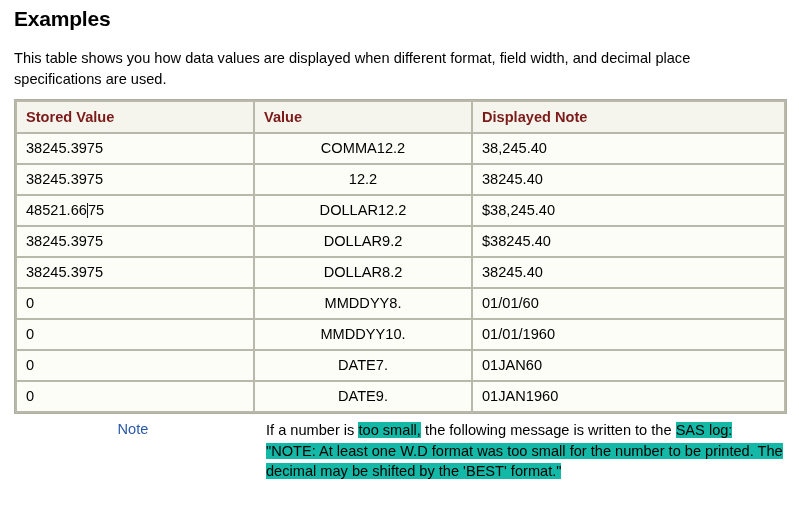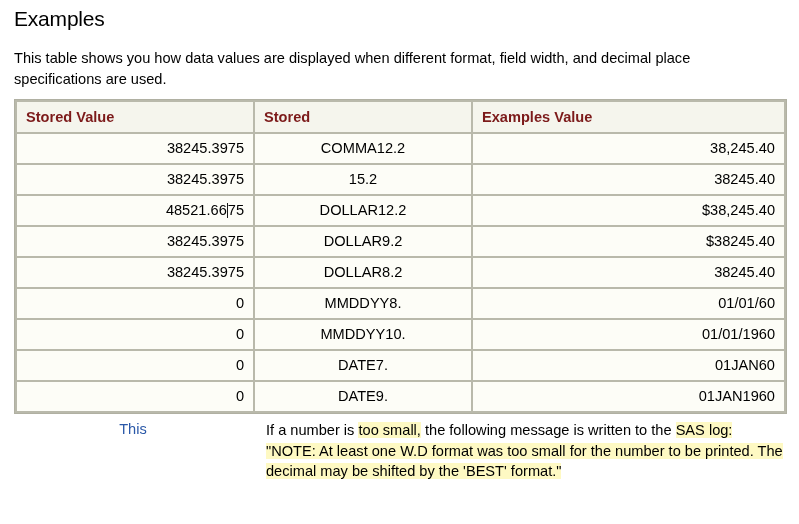--- a/index.html
+++ b/index.html
@@ -10,21 +10,21 @@
     background: #ffffff;
     font-family: "Liberation Sans", sans-serif;
     color: #000000;
     overflow: hidden;
   }
 
   .page { padding: 0; position: relative; width: 799px; height: 524px; }
 
   .page-title {
     font-size: 21px;
-    font-weight: normal;
+    font-weight: bold;
     color: #000000;
     margin: 7px 0 0 14px;
     letter-spacing: -0.2px;
   }
 
   .intro {
     font-size: 14.6px;
     line-height: 21px;
     color: #000000;
     margin: 17px 0 4px 14px;
@@ -53,23 +53,23 @@
     vertical-align: middle;
     border: 0;
   }
   table.examples th {
     background: #f5f5ed;
     color: #7c1a1a;
     font-weight: bold;
     text-align: left;
     height: 30px;
   }
-  td.num { text-align: right; position: relative; }
+  td.num { position: relative; }
   td.fmt { text-align: center; }
-  td.disp { text-align: right; }
+  td.disp { text-align: left; }
 
   
   .caret {
     display: inline-block;
     width: 1px;
     height: 15px;
     background: #1a1a1a;
     vertical-align: -3px;
     margin: 0 0px;
   }
@@ -89,21 +89,21 @@
     padding-top: 1px;
   }
   .note-spacer { flex: 0 0 14px; }
   .note-body {
     flex: 1 1 auto;
     font-size: 14.6px;
     line-height: 20.5px;
     color: #000000;
   }
   .hl {
-    background: #fef9c3;
+    background: #14b8a6;
     color: #000000;
   }
 </style>
 </head>
 <body>
 
 <div class="page">
 
   <h1 class="page-title">Examples</h1>
 
@@ -112,33 +112,33 @@
   <div class="tbl-wrap">
     <table class="examples">
       <colgroup>
         <col class="c1">
           <col class="c2">
           <col class="c3">
       </colgroup>
       <thead>
         <tr>
           <th>Stored Value</th>
-          <th>Stored</th>
-          <th>Examples Value</th>
+          <th>Value</th>
+          <th>Displayed Note</th>
         </tr>
       </thead>
       <tbody>
           <tr>
             <td class="num">38245.3975</td>
             <td class="fmt">COMMA12.2</td>
             <td class="disp">38,245.40</td>
           </tr>
           <tr>
             <td class="num">38245.3975</td>
-            <td class="fmt">15.2</td>
+            <td class="fmt">12.2</td>
             <td class="disp">38245.40</td>
           </tr>
           <tr>
             <td class="num"><span>48521.66</span><span class="caret"></span><span>75</span></td>
             <td class="fmt">DOLLAR12.2</td>
             <td class="disp">$38,245.40</td>
           </tr>
           <tr>
             <td class="num">38245.3975</td>
             <td class="fmt">DOLLAR9.2</td>
@@ -167,20 +167,20 @@
           <tr>
             <td class="num">0</td>
             <td class="fmt">DATE9.</td>
             <td class="disp">01JAN1960</td>
           </tr>
         </tbody>
     </table>
   </div>
 
   <div class="note-row">
-    <div class="note-label">This</div>
+    <div class="note-label">Note</div>
     <div class="note-spacer"></div>
     <div class="note-body">
       <span>If a number is </span><span class="hl">too small,</span><span> the following message is written to the </span><span class="hl">SAS log: "NOTE: At least one W.D format was too small for the number to be printed. The decimal may be shifted by the 'BEST' format."</span>
     </div>
   </div>
 
 </div>
 
 </body></html>

